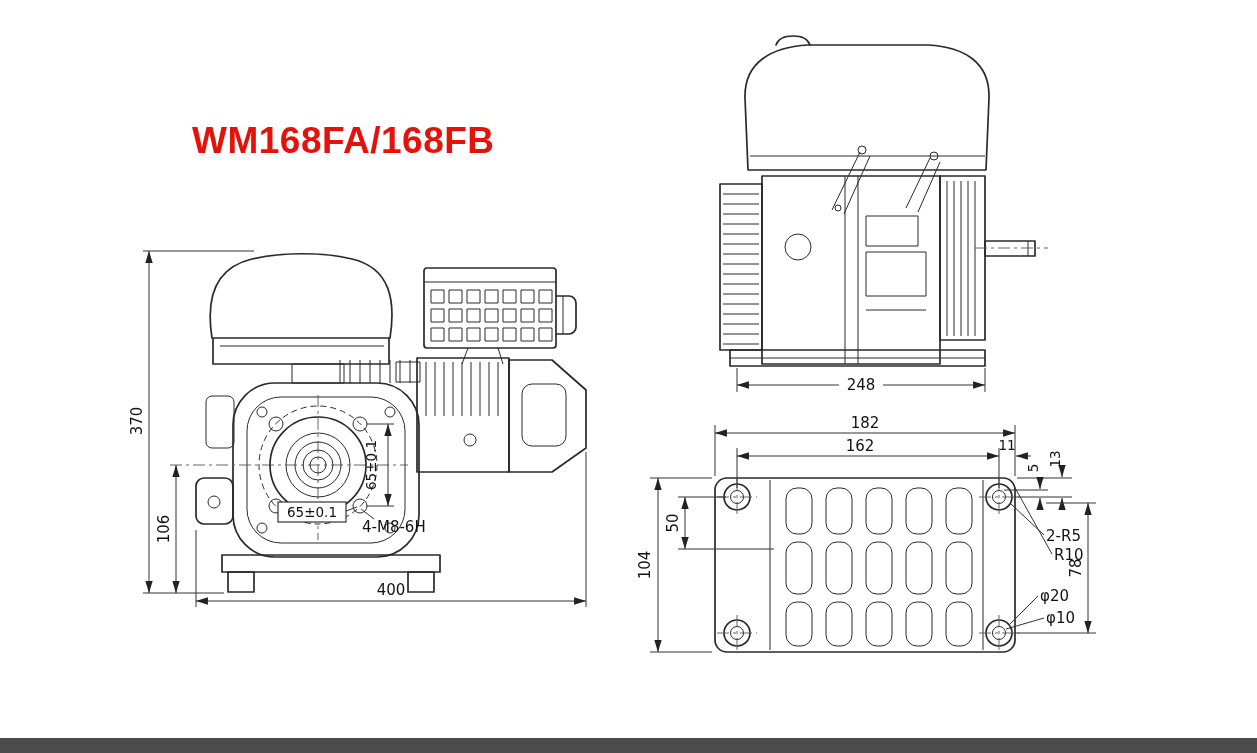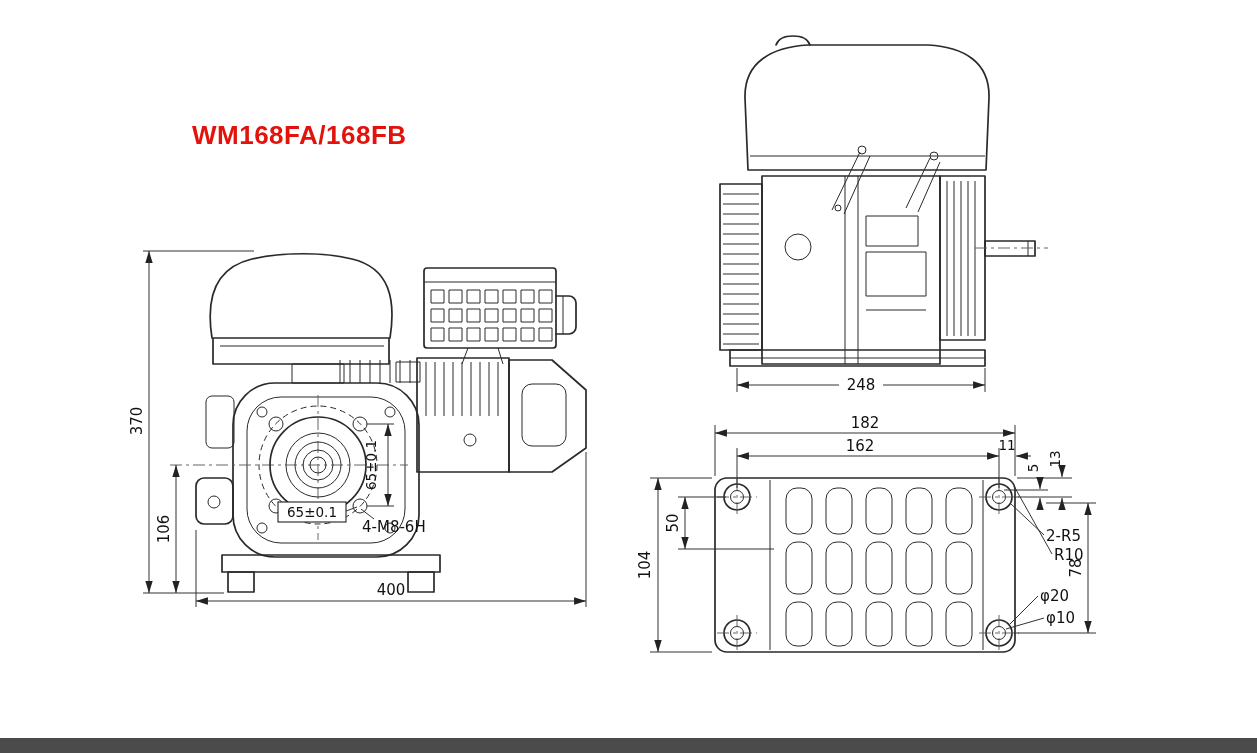--- a/index.html
+++ b/index.html
@@ -1,19 +1,19 @@
 <!DOCTYPE html>
 <html><head>
 <meta charset="utf-8">
 <style>
   html,body{margin:0;padding:0;background:#fff;}
   #stage{position:relative;width:1257px;height:753px;background:#ffffff;overflow:hidden;
          font-family:"Liberation Sans",sans-serif;}
   #drawing{position:absolute;left:0;top:0;width:1257px;height:753px;}
-  .page-title{position:absolute;left:192px;top:120px;font-size:26px;font-weight:800;
+  .page-title{position:absolute;left:192px;top:120px;font-size:37px;font-weight:800;
               letter-spacing:.5px;color:#e3120b;font-family:"Liberation Sans",sans-serif;}
   .footer-bar{position:absolute;left:0;right:0;bottom:0;height:15px;background:#4b4b4b;}
   
   .o{fill:none;stroke:#2a2a2a;stroke-width:1.7;stroke-linejoin:round;stroke-linecap:round;}
   .t{fill:none;stroke:#2a2a2a;stroke-width:1;stroke-linejoin:round;}
   .d{fill:none;stroke:#333;stroke-width:1;}
   .cl{fill:none;stroke:#555;stroke-width:.9;stroke-dasharray:12 4 3 4;}
   .dash{stroke-dasharray:6 4;}
   .dimtxt{font-family:"DejaVu Sans",sans-serif;font-size:15px;fill:#111;stroke:none;}
   .dimtxt-sm{font-size:13.5px;}

